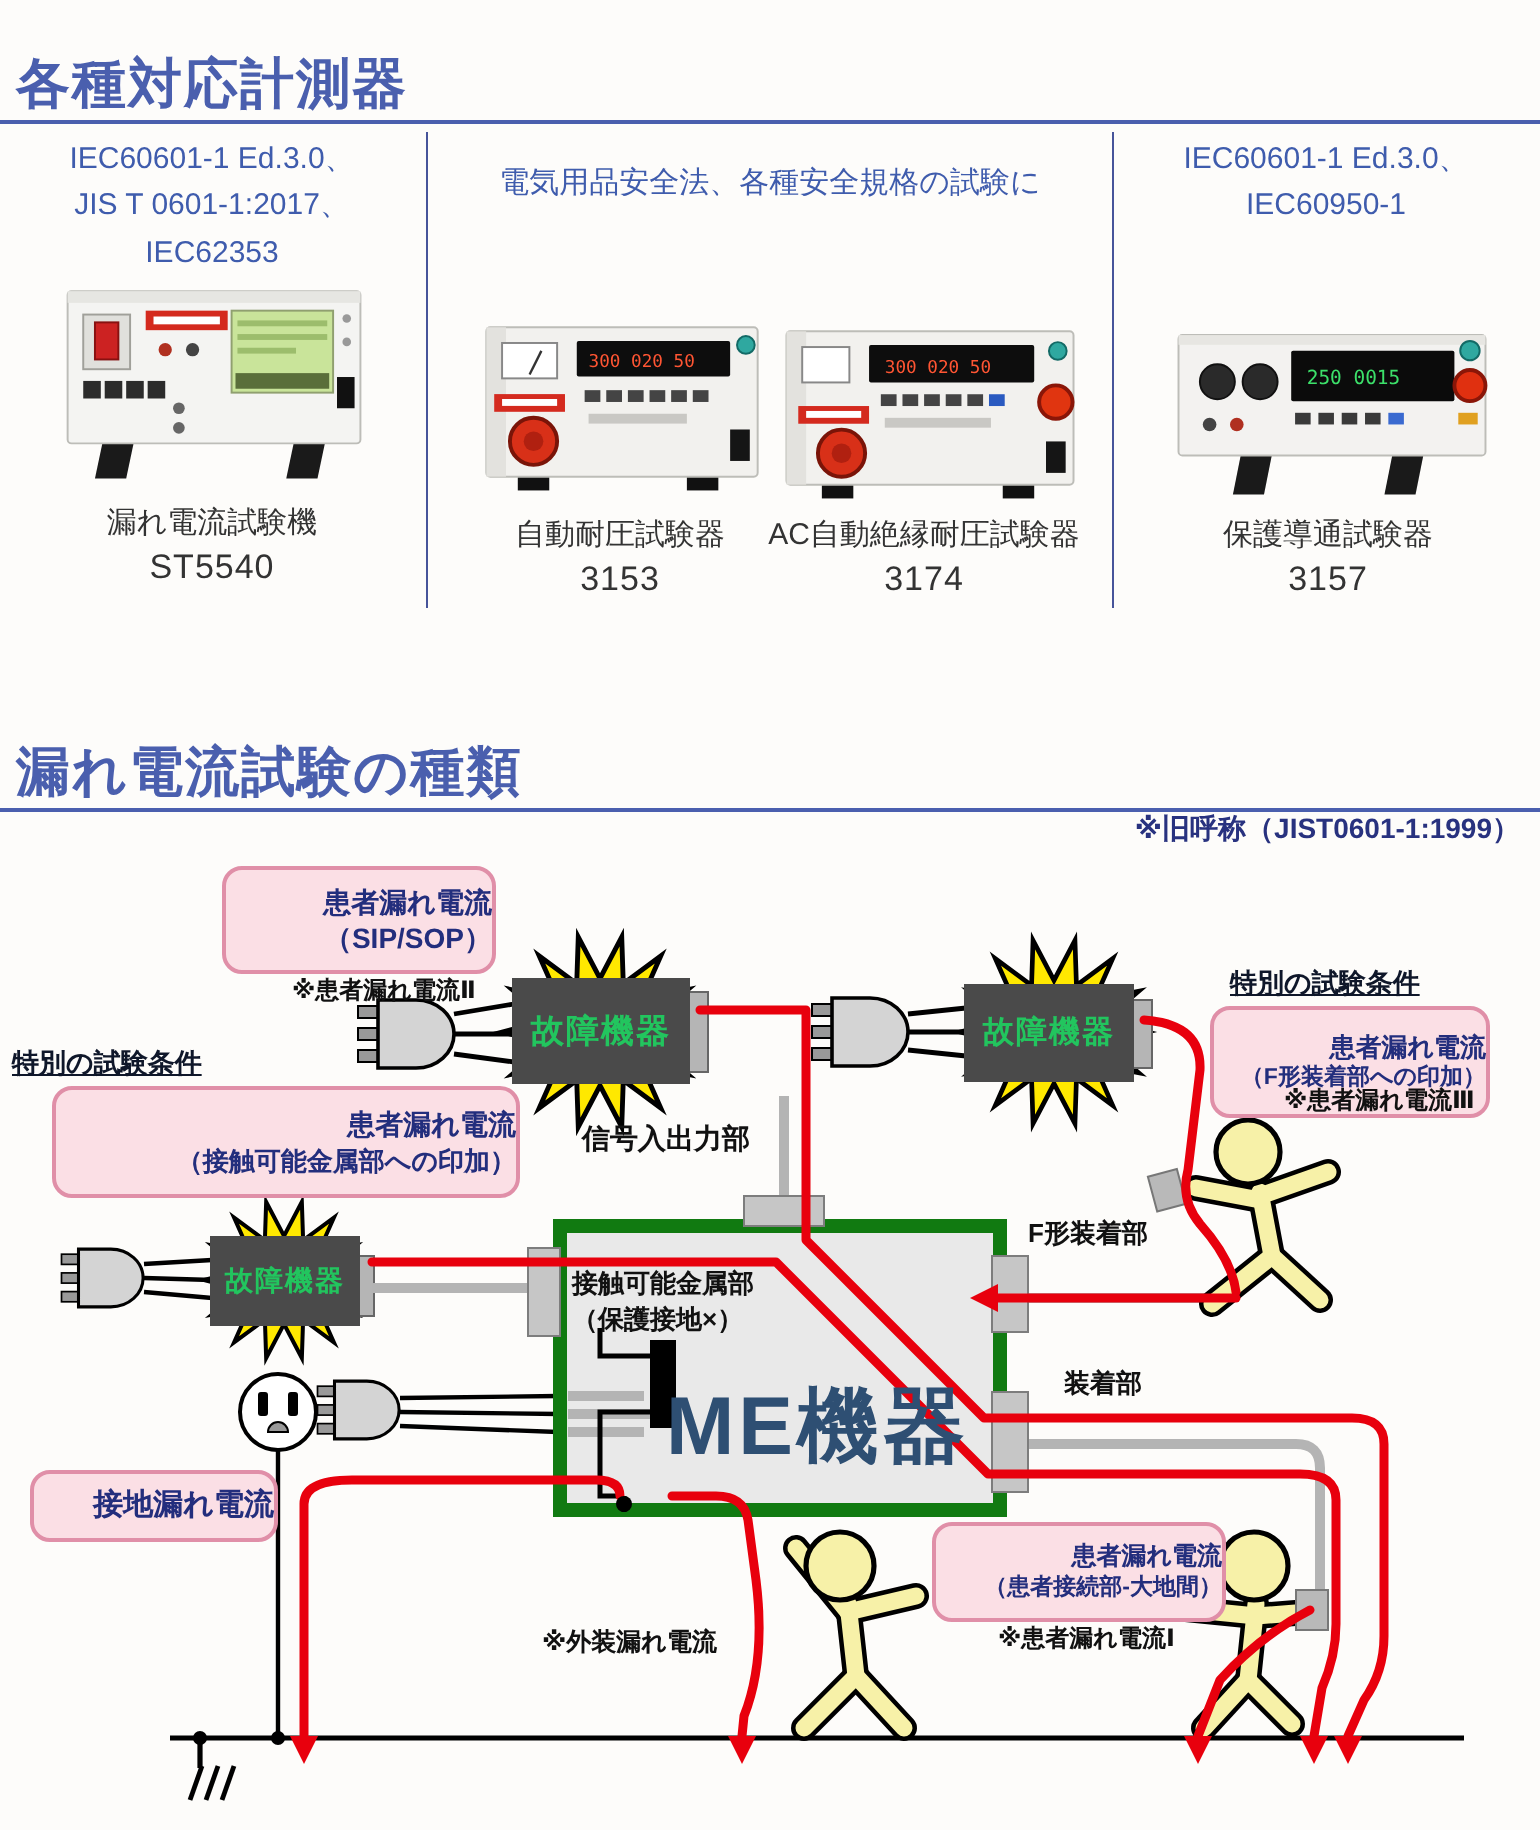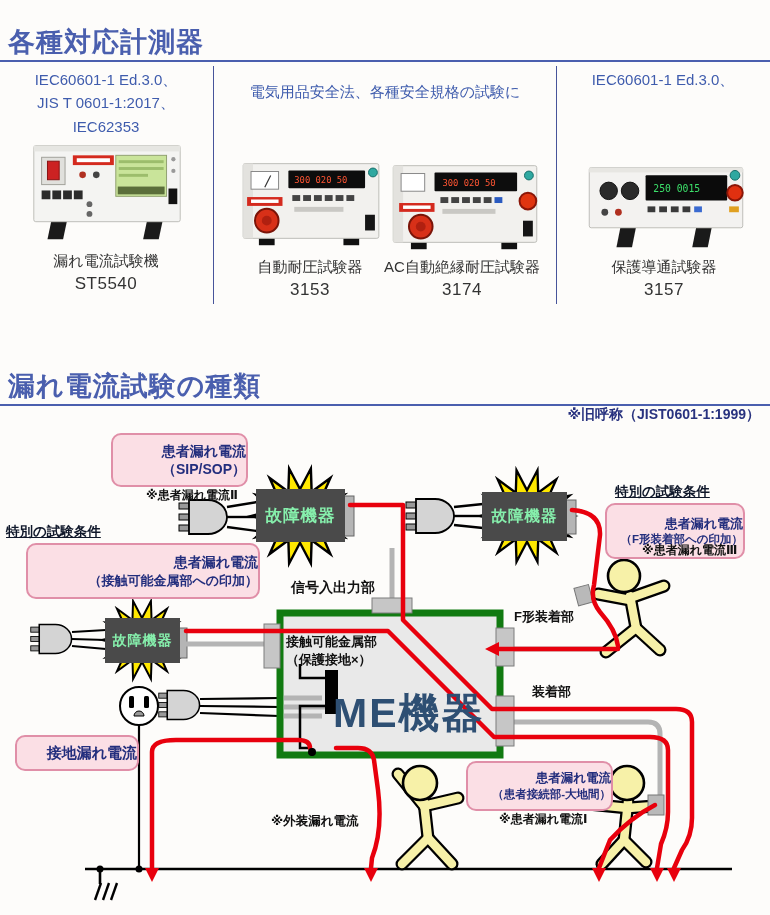--- a/index.html
+++ b/index.html
@@ -9,21 +9,21 @@
              font-size:27px;color:#4a5fae;border-bottom:2px solid #4a5fae;letter-spacing:1px;}
   .std{position:absolute;color:#3f5cad;font-size:15px;text-align:center;line-height:1.55;}
   .caption{position:absolute;text-align:center;color:#333;}
   .cap-name{font-size:15px;}
   .cap-model{font-size:17px;margin-top:3px;letter-spacing:0.5px;}
   .vdiv{position:absolute;width:1px;background:#47549a;top:66px;height:238px;}
   .pcell{position:absolute;}
   .pinkbox{position:absolute;background:#fbdfe5;border:2.5px solid #e08fa8;border-radius:10px;
            color:#232e7d;font-weight:bold;text-align:right;display:flex;flex-direction:column;
            justify-content:center;line-height:1.32;z-index:3;}
-  .faultbox{position:absolute;background:#4a4a4a;color:#86efac;font-weight:bold;display:flex;
+  .faultbox{position:absolute;background:#4a4a4a;color:#22c55e;font-weight:bold;display:flex;
             align-items:center;justify-content:center;letter-spacing:1px;z-index:3;}
   .dnote{position:absolute;font-size:12px;font-weight:bold;color:#111;z-index:3;white-space:nowrap;}
   .dlabel{position:absolute;font-weight:bold;color:#111;z-index:3;white-space:nowrap;}
   .special{position:absolute;color:#0f172a;font-weight:bold;font-size:13.5px;
            text-decoration:underline;z-index:3;white-space:nowrap;}
   .me-label{position:absolute;font-size:41px;font-weight:bold;color:#2e4f73;
             letter-spacing:2px;z-index:3;}
   .note-old{position:absolute;right:10px;top:406px;font-size:14px;font-weight:bold;
             color:#28327f;z-index:3;}
   #diagram-svg{position:absolute;left:0;top:385px;z-index:1;}
@@ -37,20 +37,21 @@
 
   <div class="std" style="left:2px;top:68px;width:208px;">
     <div>IEC60601-1 Ed.3.0、</div>
     <div>JIS T 0601-1:2017、 IEC62353</div>
   </div>
   <div class="std" style="left:218px;top:80px;width:334px;">
     <div>電気用品安全法、各種安全規格の試験に</div>
   </div>
   <div class="std" style="left:560px;top:68px;width:206px;">
     <div>IEC60601-1 Ed.3.0、</div>
+    <div>IEC60950-1</div>
   </div>
 
   <div class="vdiv" style="left:213px;"></div>
   <div class="vdiv" style="left:556px;"></div>
 
   <div class="pcell" style="left:20px;top:128px;">
     <svg width="175" height="122" viewBox="0 0 175 125">
       <polygon points="30,95 46,95 42,114 26,114" fill="#1a1a1a"></polygon>
       <polygon points="128,95 144,95 140,114 124,114" fill="#1a1a1a"></polygon>
       <rect x="12" y="18" width="150" height="78" rx="2" fill="#f4f4f2" stroke="#bdbdb8"></rect>
@@ -349,21 +350,21 @@
   <div class="special" style="left:6px;top:523px;">特別の試験条件</div>
   <div class="pinkbox" style="left:26px;top:543px;width:230px;height:52px;font-size:14px;">
     <div>患者漏れ電流</div>
     <div style="font-size:13px;">（接触可能金属部への印加）</div>
   </div>
 
   <div class="faultbox" style="left:256px;top:489px;width:89px;height:53px;font-size:16.5px;">故障機器</div>
   <div class="faultbox" style="left:482px;top:492px;width:85px;height:49px;font-size:15.5px;">故障機器</div>
   <div class="faultbox" style="left:105px;top:618px;width:75px;height:45px;font-size:14px;">故障機器</div>
 
-  <div class="dlabel" style="left:291px;top:579px;font-size:14px;">信号入出力部</div>
+  <div class="dlabel" style="left:291px;top:561px;font-size:14px;">信号入出力部</div>
 
   <div class="dlabel" style="left:286px;top:633px;font-size:13px;line-height:1.35;">
     <div>接触可能金属部</div>
     <div>（保護接地×）</div>
   </div>
   <div class="me-label" style="left:333px;top:686px;">ME機器</div>
 
   <div class="dlabel" style="left:514px;top:608px;font-size:13px;">F形装着部</div>
   <div class="dlabel" style="left:532px;top:683px;font-size:13px;">装着部</div>
 

